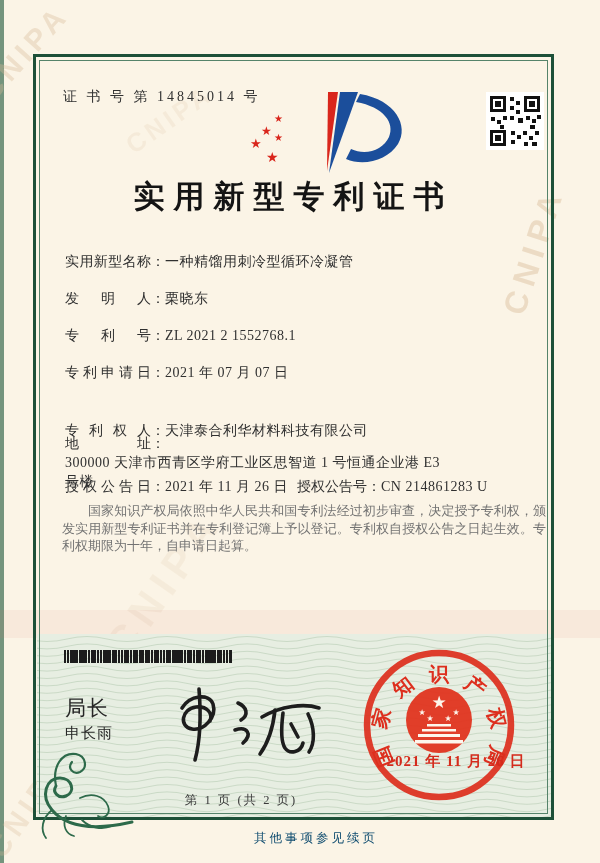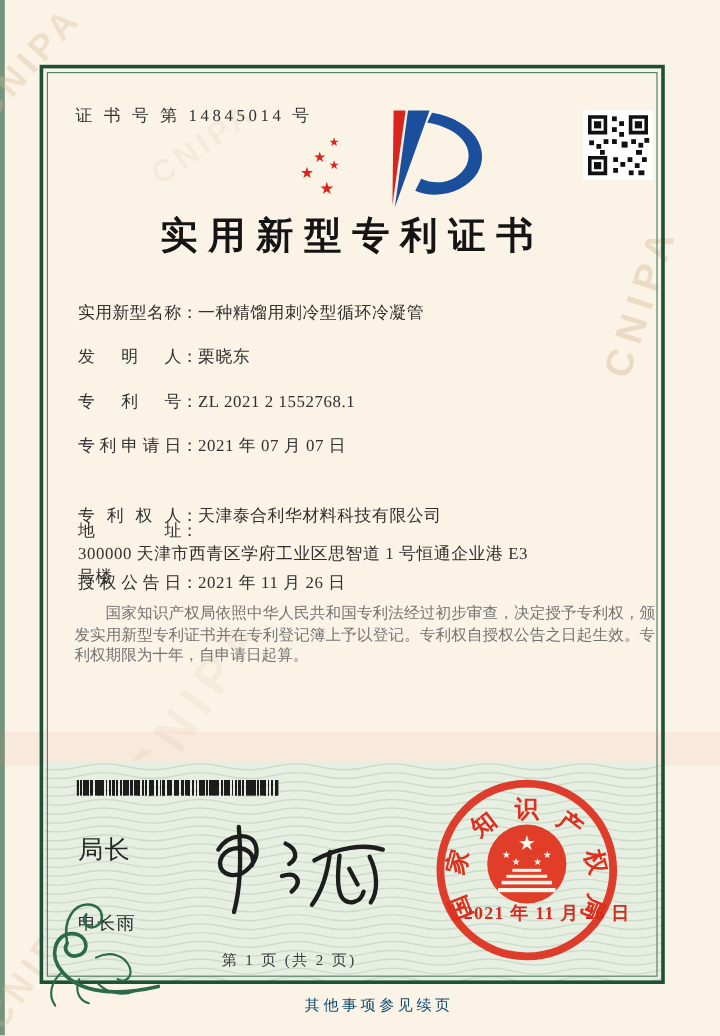--- a/index.html
+++ b/index.html
@@ -42,21 +42,21 @@
            text-align:justify;color:#737373;}
   .bodytxt p{margin:0;text-indent:2em;}
   
   .barcode{left:64px;top:650px;width:168px;height:13px;
     background-image:
       repeating-linear-gradient(90deg,#1c1c1c 0 1.5px,transparent 1.5px 3px),
       repeating-linear-gradient(90deg,#1c1c1c 0 1px,transparent 1px 5.5px),
       repeating-linear-gradient(90deg,transparent 0 8px,#1c1c1c 8px 10.5px);}
   
   .issuer-title{left:65px;top:694px;font-size:21px;color:#262626;letter-spacing:1px;}
-  .issuer-name{left:65px;top:760px;font-size:15px;color:#262626;letter-spacing:1px;text-align:right;}
+  .issuer-name{left:65px;top:724px;font-size:15px;color:#262626;letter-spacing:1px;text-align:right;}
   
   .sig path{fill:none;stroke:#1d1d1d;stroke-width:3.6;stroke-linecap:round;stroke-linejoin:round;}
   
   .seal{left:352px;top:640px;}
   .seal-ring{fill:none;stroke:#dd2f1e;stroke-width:6.5;opacity:.93;}
   .seal-char{fill:#dd2f1e;font-size:20px;font-weight:bold;text-anchor:middle;
              font-family:"Liberation Serif","DejaVu Serif",serif;}
   .emblem{fill:#e0341f;opacity:.95;}
   .emb-white{fill:#fdf6ec;}
   .seal-date{left:360px;top:752px;width:192px;text-align:center;font-size:15px;font-weight:bold;
@@ -180,20 +180,23 @@
   <span class="flabel">专利申请日</span><span class="fcolon">：</span><span class="fvalue">2021 年 07 月 07 日</span>
 </div>
 <div class="abs frow" style="top:421px">
   <span class="flabel">专 利 权 人</span><span class="fcolon">：</span><span class="fvalue">天津泰合利华材料科技有限公司</span>
 </div>
 <div class="abs frow" style="top:434px;line-height:19px;">
   <span class="flabel">地 址</span><span class="fcolon">：</span><span class="fvalue fvalue-wrap">300000 天津市西青区学府工业区思智道 1 号恒通企业港 E3 号楼</span>
 </div>
 <div class="abs frow" style="top:477px">
   <span class="flabel">授权公告日</span><span class="fcolon">：</span><span class="fvalue">2021 年 11 月 26 日</span>
+  <span class="fpair2">
+    <span class="flabel">授权公告号</span><span class="fcolon">：</span><span class="fvalue">CN 214861283 U</span>
+  </span>
 </div>
 
 <div class="abs bodytxt">
   <p>国家知识产权局依照中华人民共和国专利法经过初步审查，决定授予专利权，颁发实用新型专利证书并在专利登记簿上予以登记。专利权自授权公告之日起生效。专利权期限为十年，自申请日起算。</p>
 </div>
 
 <div class="abs barcode"></div>
 
 <div class="abs issuer-title">局长</div>
 <div class="abs issuer-name">申长雨</div>

